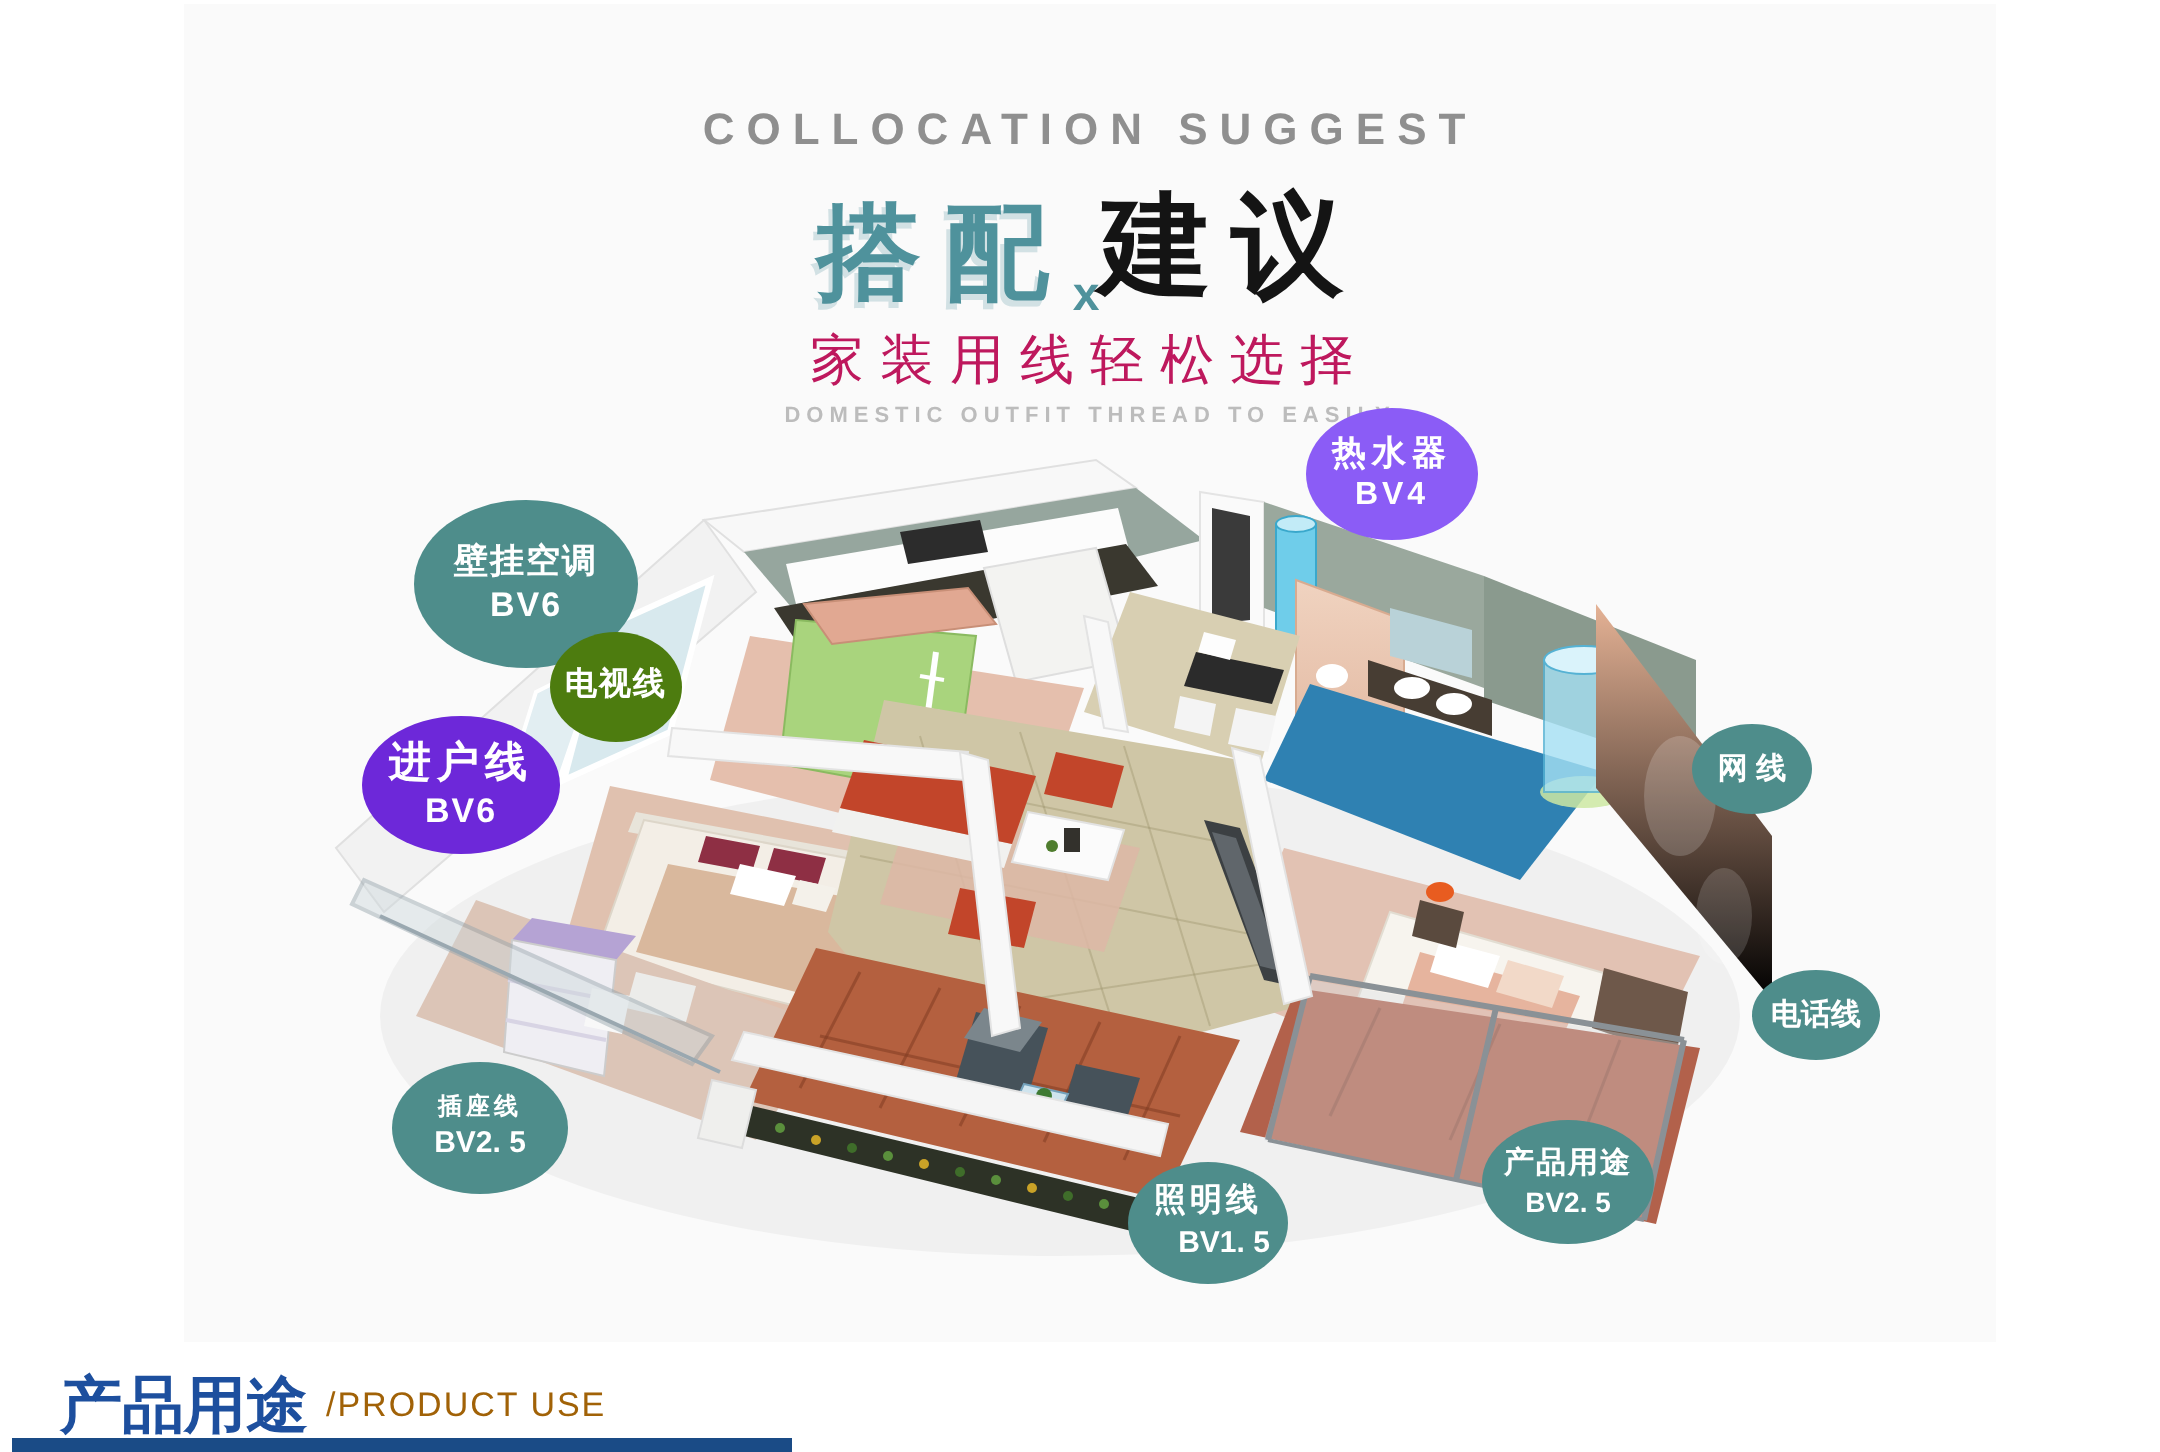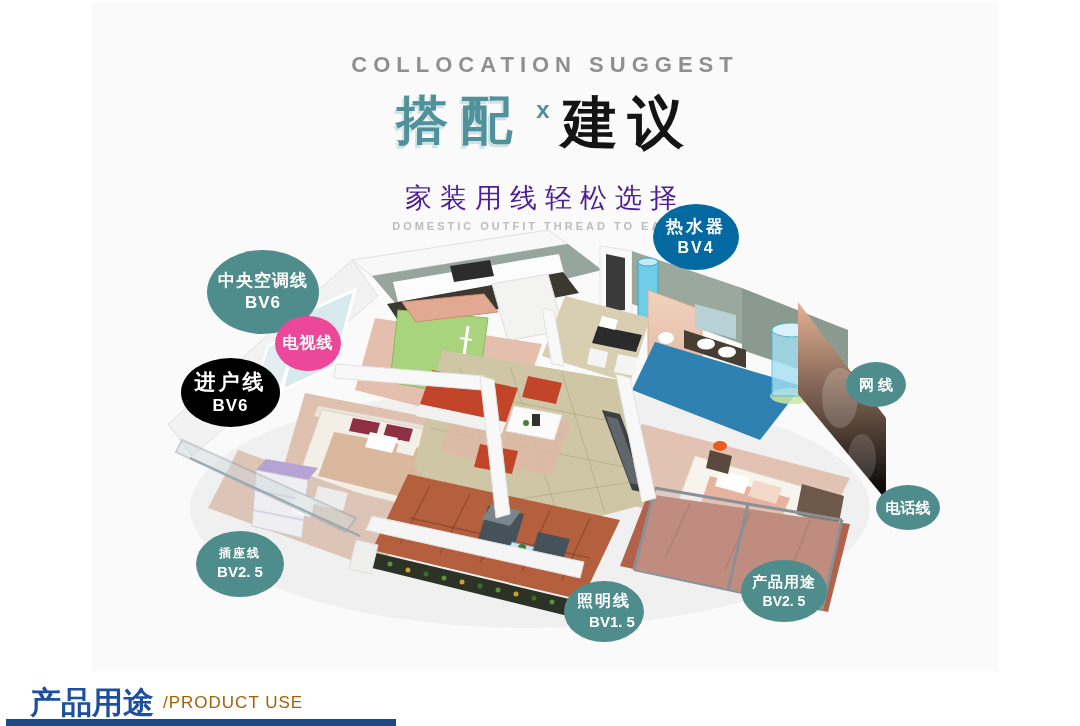--- a/index.html
+++ b/index.html
@@ -2,26 +2,26 @@
 <html><head>
 <meta charset="utf-8">
 <style>
   html,body{margin:0;padding:0;background:#ffffff;}
   body{font-family:"Liberation Sans","DejaVu Sans",sans-serif;}
   #stage{position:relative;width:1080px;height:726px;background:#ffffff;overflow:hidden;padding-left:42px;}
   #card{position:absolute;left:92px;top:2px;width:906px;height:669px;background:#fafafa;}
   
   #header{position:absolute;left:92px;top:52px;width:906px;text-align:center;}
   .eyebrow{font-size:22px;font-weight:bold;letter-spacing:6px;color:#8f8f8f;}
-  .title-row{display:flex;justify-content:center;align-items:flex-start;gap:12px;margin-top:8px;}
+  .title-row{display:flex;justify-content:center;align-items:flex-end;gap:0;margin-top:8px;}
   .title-cn-left{font-size:52px;font-weight:bold;letter-spacing:12px;color:#4f929c;
     text-shadow:-2px 3px 0 rgba(176,204,210,.55);}
   .title-x{font-size:24px;font-weight:bold;color:#4f929c;margin-top:10px;}
   .title-cn-right{font-size:56px;font-weight:bold;letter-spacing:10px;color:#141414;}
-  .subtitle{font-size:27px;color:#4c1d95;letter-spacing:8px;margin-top:18px;}
+  .subtitle{font-size:27px;color:#be185d;letter-spacing:8px;margin-top:0;}
   .subtitle-en{font-size:11px;font-weight:bold;color:#bcbcbc;letter-spacing:3px;margin-top:4px;}
   
   .bubble{position:absolute;border-radius:50%;display:flex;flex-direction:column;
     align-items:center;justify-content:center;color:#fff;text-align:center;line-height:1.3;
     font-weight:bold;}
   .bubble .spec{font-weight:bold;}
   
   #footer-title{position:absolute;left:30px;top:682px;font-size:31px;font-weight:bold;color:#1d4f9e;}
   #footer-sub{position:absolute;left:163px;top:693px;font-size:17px;color:#a16207;letter-spacing:1px;}
   #footer-bar{position:absolute;left:6px;top:719px;width:390px;height:7px;background:#1a4b86;}
@@ -230,36 +230,36 @@
 
     <g fill="#f8f8f8" stroke="#e3e3e3" stroke-width="1">
       <polygon points="186,146 334,158 332,172 184,160"></polygon>
       <polygon points="330,158 344,162 360,296 346,300"></polygon>
       <polygon points="466,156 480,160 506,280 492,284"></polygon>
       <polygon points="222,298 434,344 430,360 216,312" fill="#f5f5f5"></polygon>
       <polygon points="392,90 404,93 414,148 402,146"></polygon>
     </g>
   </svg>
 
-  <div class="bubble" style="left:653px;top:204px;width:86px;height:66px;background:#0369a1;">
+  <div class="bubble" style="left:653px;top:204px;width:86px;height:66px;background:#8b5cf6;">
     <div class="label" style="font-size:17px;letter-spacing:3px;">热水器</div>
     <div class="spec" style="font-size:16px;letter-spacing:2px;">BV4</div>
   </div>
 
   <div class="bubble" style="left:207px;top:250px;width:112px;height:84px;background:#4e8d8b;">
-    <div class="label" style="font-size:17px;letter-spacing:1px;">中央空调线</div>
+    <div class="label" style="font-size:17px;letter-spacing:1px;">壁挂空调</div>
     <div class="spec" style="font-size:17px;letter-spacing:1px;">BV6</div>
   </div>
 
-  <div class="bubble" style="left:275px;top:316px;width:66px;height:55px;background:#ec4899;justify-content:center;">
+  <div class="bubble" style="left:275px;top:316px;width:66px;height:55px;background:#4d7c0f;justify-content:center;">
     <div class="label" style="font-size:16px;letter-spacing:1px;">电视线</div>
     <div class="spec" style="font-size:0;"></div>
   </div>
 
-  <div class="bubble" style="left:181px;top:358px;width:99px;height:69px;background:#000000;">
+  <div class="bubble" style="left:181px;top:358px;width:99px;height:69px;background:#6d28d9;">
     <div class="label" style="font-size:21px;letter-spacing:3px;">进户线</div>
     <div class="spec" style="font-size:17px;letter-spacing:1px;">BV6</div>
   </div>
 
   <div class="bubble" style="left:846px;top:362px;width:60px;height:45px;background:#4e8d8b;">
     <div class="label" style="font-size:15px;">网 线</div>
     <div class="spec" style="font-size:0;"></div>
   </div>
 
   <div class="bubble" style="left:876px;top:485px;width:64px;height:45px;background:#4e8d8b;">

